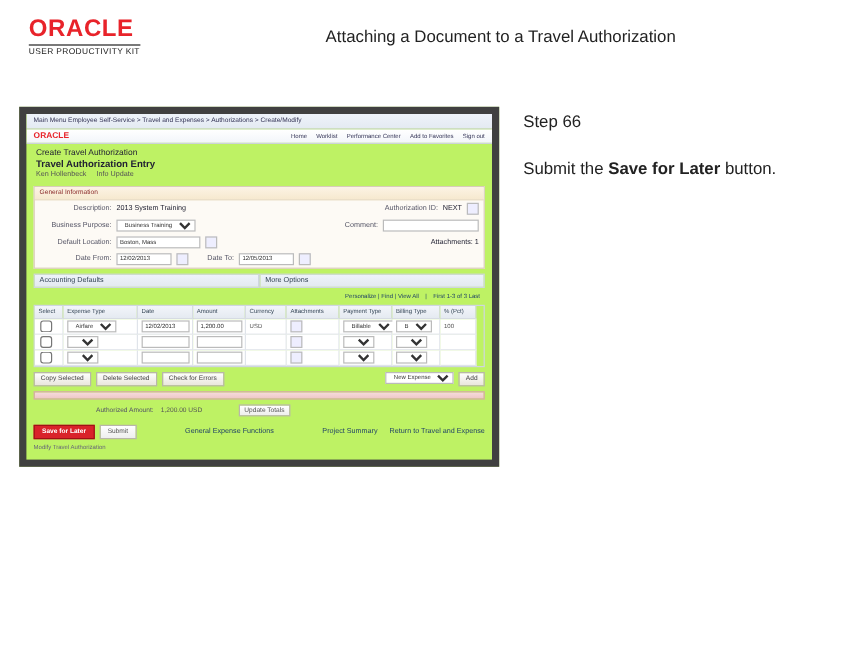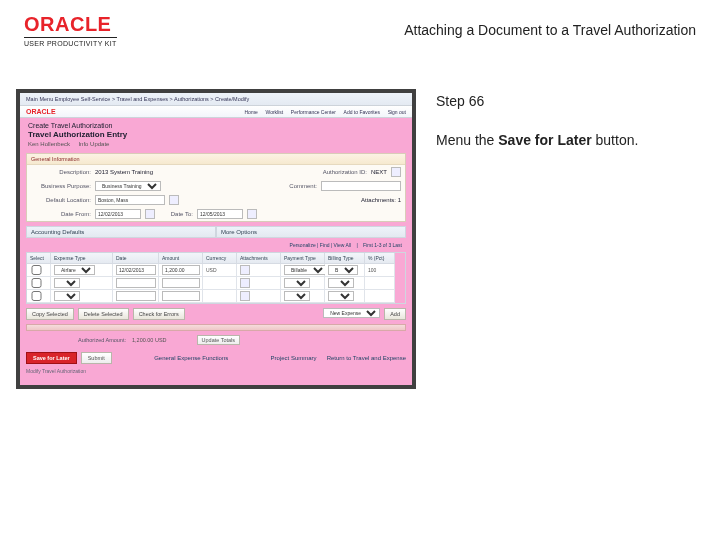--- a/index.html
+++ b/index.html
@@ -31,40 +31,40 @@
     line-height: 1;
   }
   .logo-rule { width: 100%; border-top: 1px solid #222; margin: 3px 0 2px; }
   .upk {
     font-size: 7px;
     letter-spacing: 0.3px;
     color: #222;
   }
   .doc-title {
     flex: 1;
-    text-align: right;
+    text-align: center;
     font-size: 14px;
     color: #222;
     margin-top: 8px;
   }
 
   
   .body {
     display: flex;
     align-items: flex-start;
     padding: 36px 16px 0;
     gap: 16px;
   }
 
   
   .shot {
     width: 400px;
     height: 300px;
-    border: 4px solid #404040;
-    background: #f9a8d4;
+    border: 6px solid #404040;
+    background: #bef264;
     font-size: 6px;
     color: #555;
     overflow: hidden;
   }
   .shot .crumb {
     background: linear-gradient(#eef3fa, #e4eaf2);
     padding: 3px 6px;
     border-bottom: 1px solid #cdd3da;
     color: #335;
     font-size: 5.5px;
@@ -362,17 +362,17 @@
       <span style="color:#246">Project Summary</span>
       <span style="color:#246; margin-left:6px;">Return to Travel and Expense</span>
     </div>
 
     <div class="foot">Modify Travel Authorization</div>
   </div>
 
   <div class="instr">
     <div class="step">Step 66</div>
     <div class="step-text">
-      <span>Menu the </span><b>Save for Later</b><span> button.</span>
+      <span>Submit the </span><b>Save for Later</b><span> button.</span>
     </div>
   </div>
 
 </div>
 
 </body></html>

